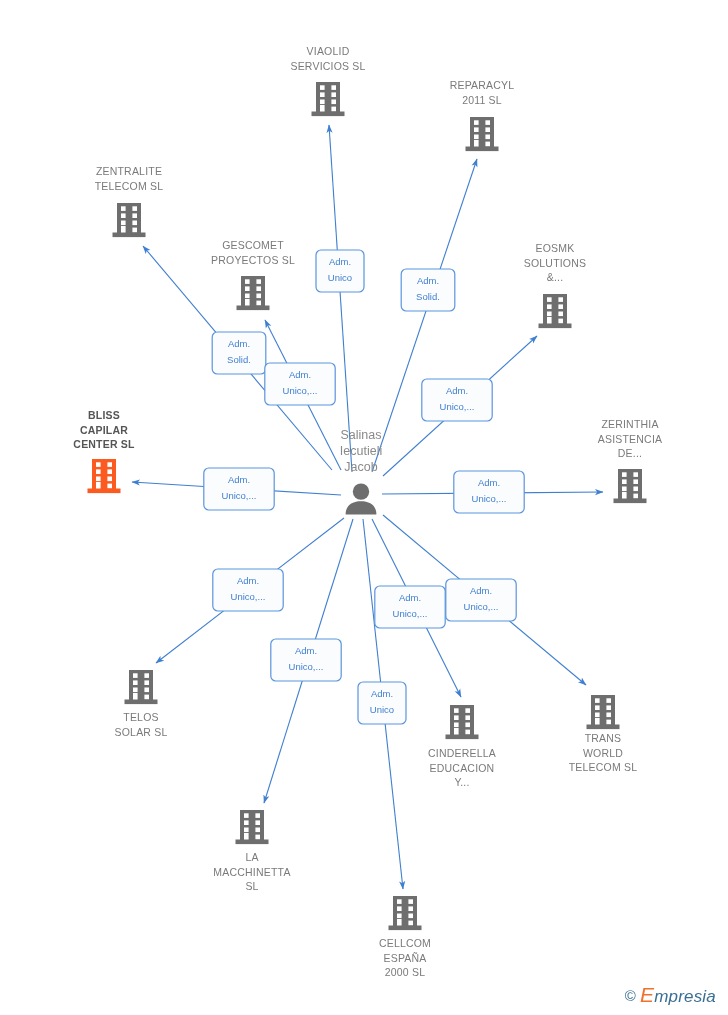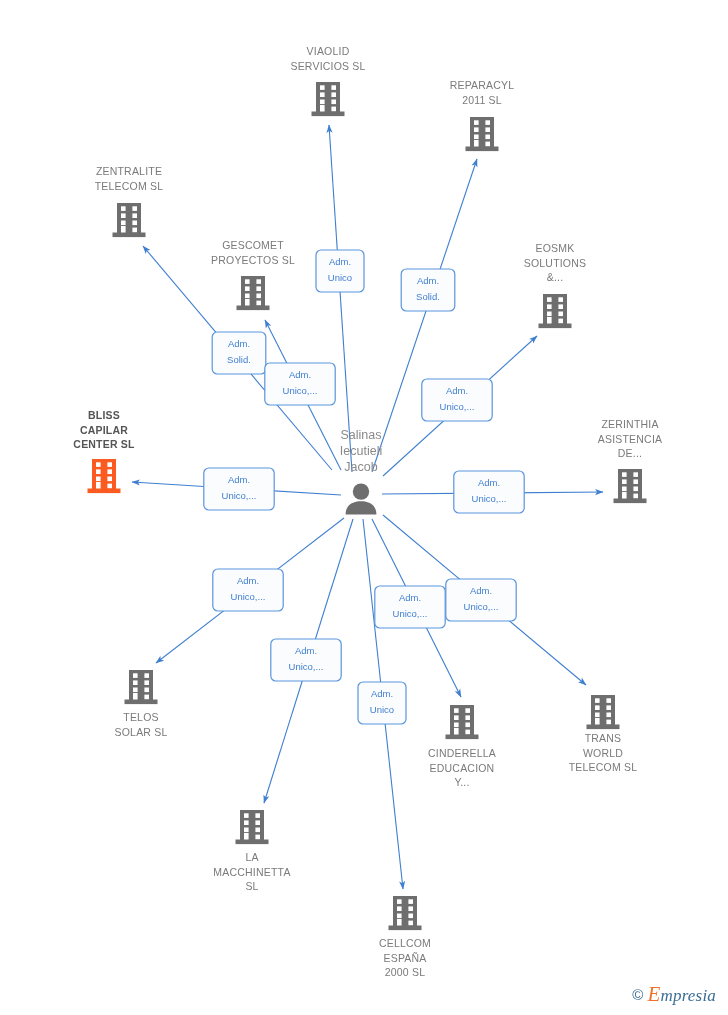--- a/index.html
+++ b/index.html
@@ -74,21 +74,21 @@
     align-items: center;
     gap: 4px;
     user-select: none;
   }
   #watermark .copy-mark {
     font-family: "Liberation Sans", sans-serif;
     font-size: 15px;
     color: #3b6e93;
   }
   #watermark .brand {
-    font-family: Liberation Serif, serif;
+    font-family: Liberation Sans, sans-serif;
     font-style: italic;
     font-size: 17px;
     color: #3b6e93;
     letter-spacing: 0.2px;
   }
   #watermark .brand .brand-initial {
     color: #f0712a;
     font-size: 21px;
   }
 </style>

